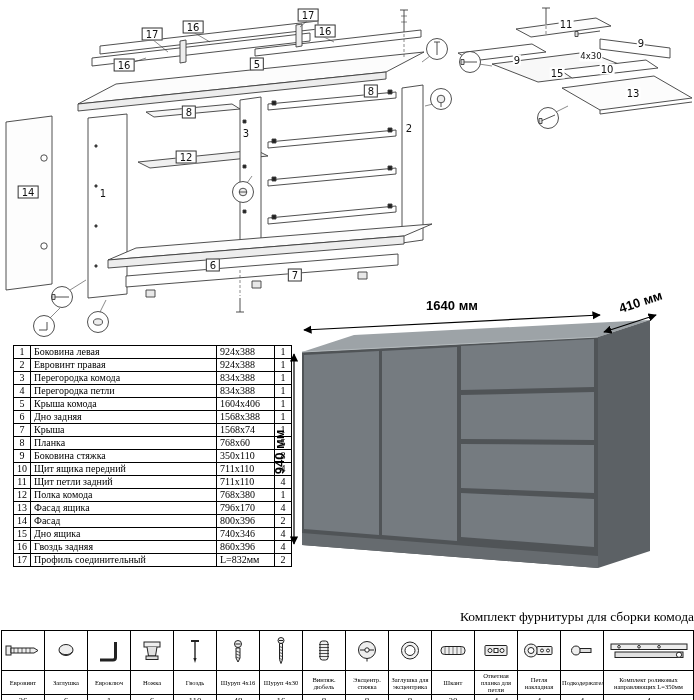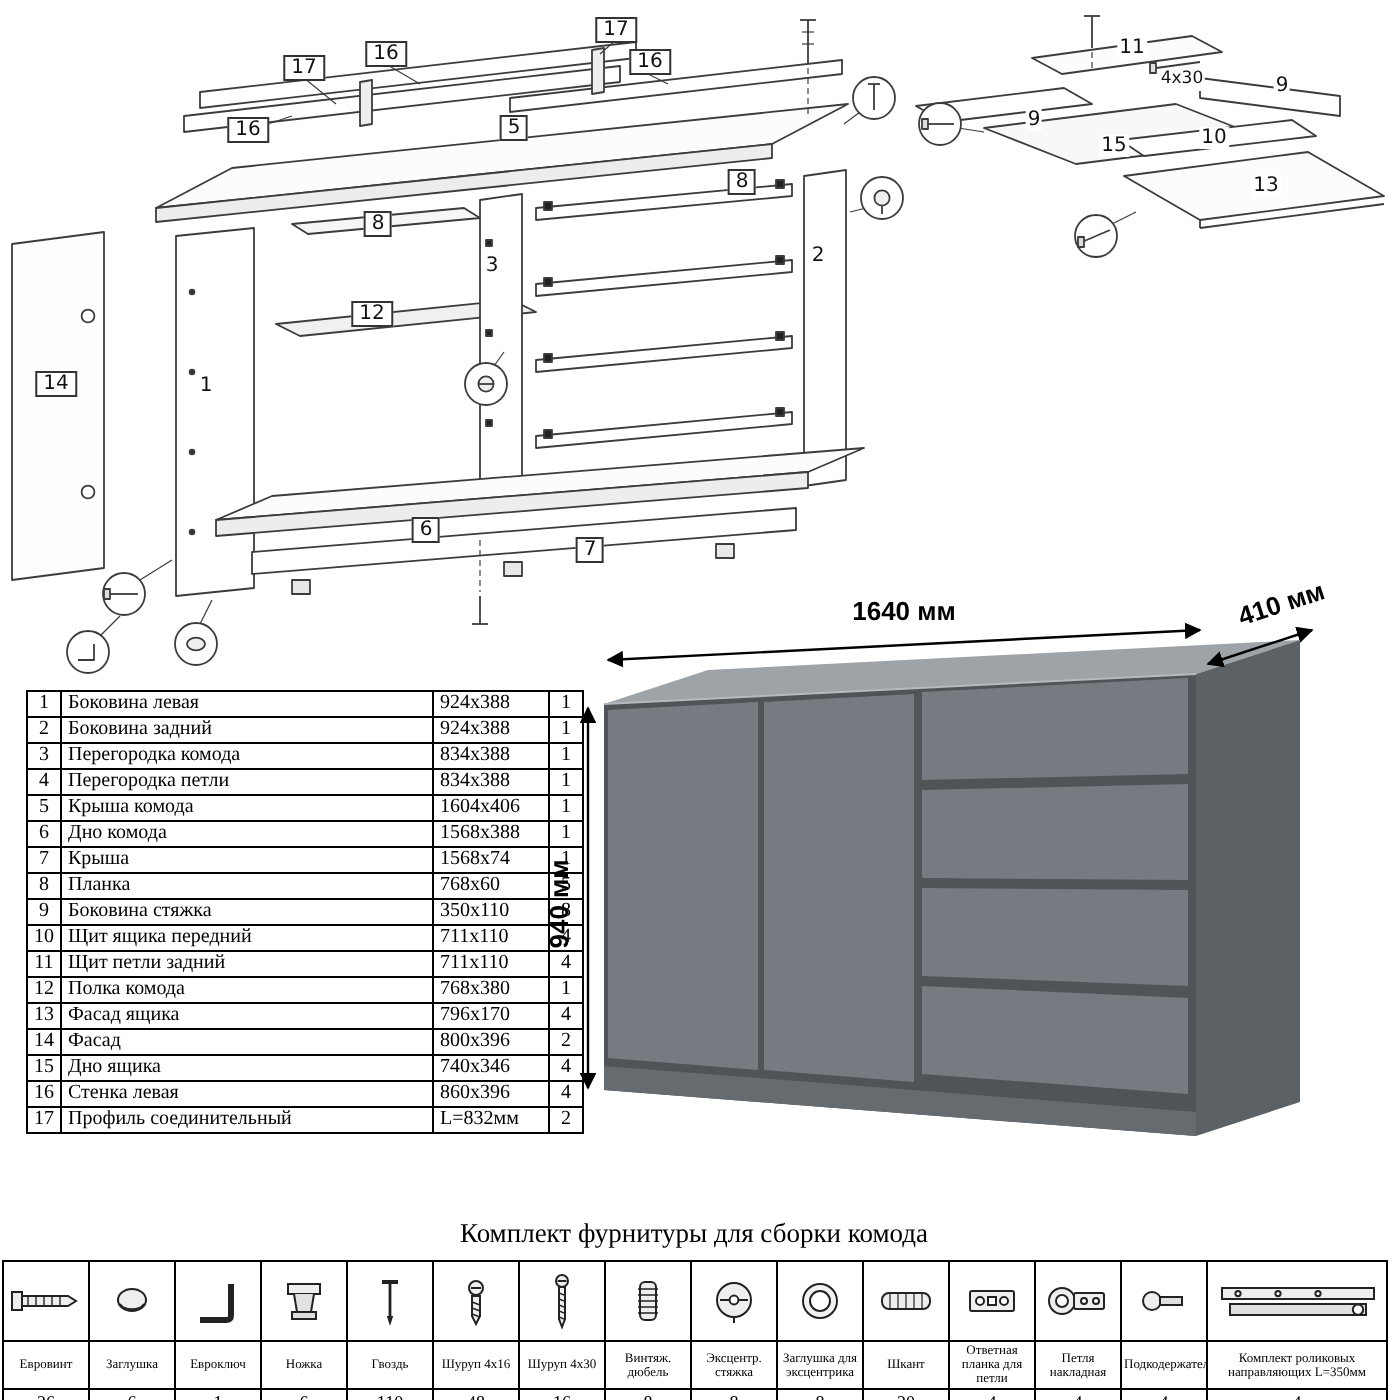--- a/index.html
+++ b/index.html
@@ -8,21 +8,21 @@
   .diagram{position:absolute;left:0;top:0}
   #callout-layer{position:absolute;left:0;top:0;width:694px;height:340px;pointer-events:none}
   .callout{position:absolute;transform:translate(-50%,-50%);font:10px "DejaVu Sans",sans-serif;color:#111;background:#fff;line-height:11px;padding:0 1px;white-space:nowrap}
   .callout.boxed{border:1px solid #333;padding:0 3px}
   .callout.plain-small{font-size:8.5px}
   .parts-table{position:absolute;left:13px;top:345px;border-collapse:collapse;font-family:"Liberation Serif",serif;font-size:10px}
   .parts-table td{border:1px solid #000;height:13px;padding:0 3px;line-height:12px;white-space:nowrap}
   .parts-table td.c{text-align:center;padding:0 1px}
   .render-wrap{position:absolute;left:270px;top:292px;width:424px;height:308px}
   .dim{font-family:"Liberation Sans",sans-serif;font-weight:bold;font-size:13px;fill:#000}
-  .hw-title{position:absolute;left:0;top:609px;width:694px;text-align:center;font-family:"Liberation Serif",serif;font-size:13.5px}
+  .hw-title{position:absolute;left:0;top:609px;width:694px;text-align:right;font-family:"Liberation Serif",serif;font-size:13.5px}
   .hw-table{position:absolute;left:1px;top:630px;border-collapse:collapse;table-layout:fixed;width:692px}
   .hw-table td{border:1px solid #000;text-align:center;vertical-align:middle;padding:0;overflow:hidden}
   .hw-table tr.icons td{height:40px}
   .hw-table tr.names td{font-family:"Liberation Serif",serif;font-size:6.5px;line-height:7px;height:17px;padding:1px}
   .hw-table tr.qtys td{font-family:"Liberation Serif",serif;font-size:9px;height:12px}
   .hwicon{display:block;margin:0 auto}
 </style>
 </head>
 <body>
 
@@ -192,40 +192,40 @@
     <span class="callout plain" style="left: 409px; top: 128px;">2</span>
     <span class="callout boxed" style="left: 371px; top: 91px;">8</span>
     <span class="callout boxed" style="left: 213px; top: 265px;">6</span>
     <span class="callout boxed" style="left: 295px; top: 275px;">7</span>
     <span class="callout plain" style="left: 566px; top: 24px;">11</span>
     <span class="callout plain" style="left: 641px; top: 43px;">9</span>
     <span class="callout plain" style="left: 517px; top: 60px;">9</span>
     <span class="callout plain" style="left: 557px; top: 73px;">15</span>
     <span class="callout plain" style="left: 607px; top: 69px;">10</span>
     <span class="callout plain" style="left: 633px; top: 93px;">13</span>
-    <span class="callout plain-small" style="left: 591px; top: 40px;">4x30</span>
+    <span class="callout plain-small" style="left: 591px; top: 56px;">4x30</span>
   </div>
 
 <table class="parts-table">
   <colgroup>
       <col style="width:17px">
       <col style="width:186px">
       <col style="width:58px">
       <col style="width:17px">
     </colgroup>
   <tbody>
   <tr>
         <td class="c">1</td>
         <td>Боковина левая</td>
         <td>924x388</td>
         <td class="c">1</td>
       </tr>
   <tr>
         <td class="c">2</td>
-        <td>Боковина задний</td>
+        <td>Евровинт правая</td>
         <td>924x388</td>
         <td class="c">1</td>
       </tr>
   <tr>
         <td class="c">3</td>
         <td>Перегородка комода</td>
         <td>834x388</td>
         <td class="c">1</td>
       </tr>
   <tr>
@@ -235,21 +235,21 @@
         <td class="c">1</td>
       </tr>
   <tr>
         <td class="c">5</td>
         <td>Крыша комода</td>
         <td>1604x406</td>
         <td class="c">1</td>
       </tr>
   <tr>
         <td class="c">6</td>
-        <td>Дно комода</td>
+        <td>Дно задняя</td>
         <td>1568x388</td>
         <td class="c">1</td>
       </tr>
   <tr>
         <td class="c">7</td>
         <td>Крыша</td>
         <td>1568x74</td>
         <td class="c">1</td>
       </tr>
   <tr>
@@ -295,21 +295,21 @@
         <td class="c">2</td>
       </tr>
   <tr>
         <td class="c">15</td>
         <td>Дно ящика</td>
         <td>740x346</td>
         <td class="c">4</td>
       </tr>
   <tr>
         <td class="c">16</td>
-        <td>Стенка левая</td>
+        <td>Гвоздь задняя</td>
         <td>860x396</td>
         <td class="c">4</td>
       </tr>
   <tr>
         <td class="c">17</td>
         <td>Профиль соединительный</td>
         <td>L=832мм</td>
         <td class="c">2</td>
       </tr>
   </tbody>

